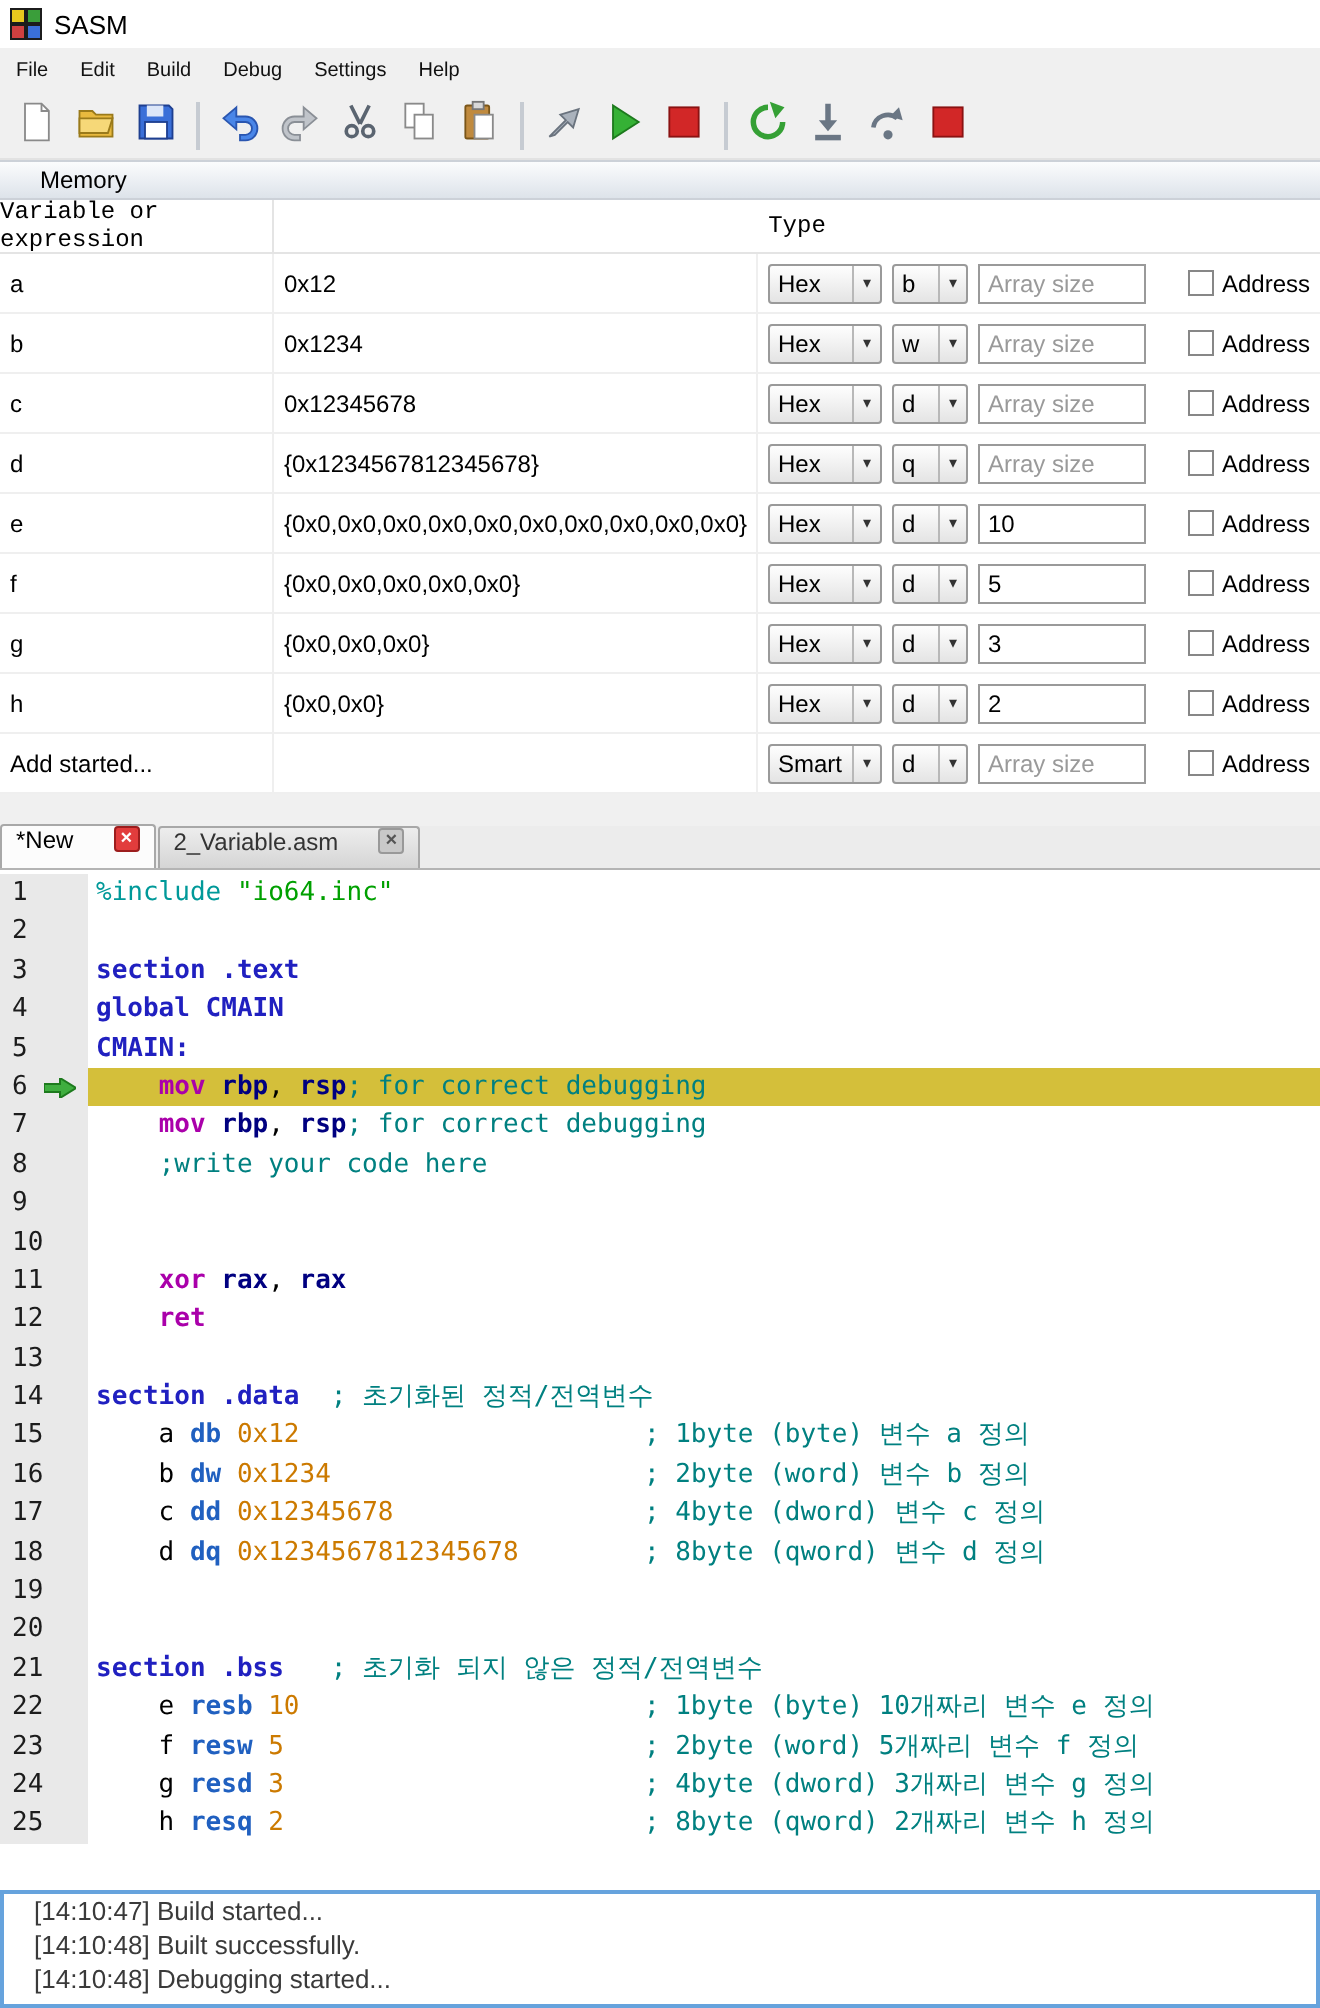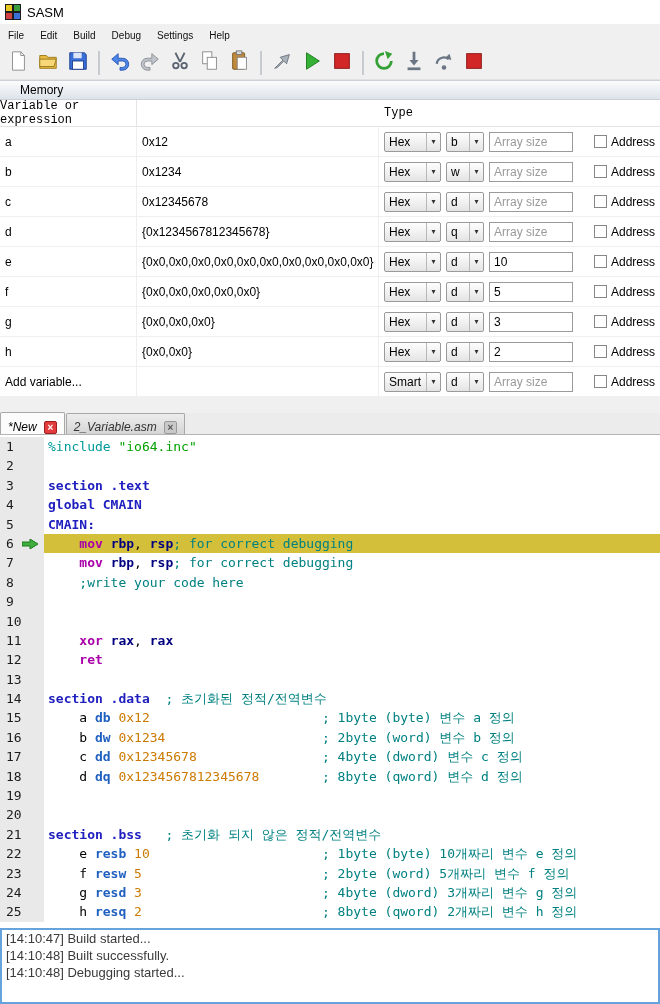--- a/index.html
+++ b/index.html
@@ -33,21 +33,21 @@
   .combo.fmt { width:57px; } .combo.sz { width:38px; }
   .arr-input { width:84px; height:20px; border:1px solid #9a9a9a; font-size:12px; padding:4px 4px; font-family:"Liberation Sans","DejaVu Sans",sans-serif; color:#000; }
   .arr-input::placeholder { color:#9a9a9a; }
   .addr { display:flex; align-items:center; gap:4px; margin-left:auto; }
   .cb { width:13px; height:13px; border:1px solid #878787; background:#fff; flex-shrink:0; }
   .addr-label { font-size:12px; color:#000; white-space:nowrap; }
 
   .splitter { height:16px; background:#f0f0f0; flex-shrink:0; }
 
   .tabbar { height:22px; display:flex; align-items:flex-end; background:#ececec; border-bottom:1px solid #b4b4b4; flex-shrink:0; }
-  .tab { height:21px; display:flex; align-items:flex-end; padding:0 7px; font-size:12px; gap:7px; border:1px solid #a8a8a8; border-bottom:none; margin-right:1px; border-radius:2px 2px 0 0;font-style:italic; }
+  .tab { height:21px; display:flex; align-items:flex-start; padding:0 7px; font-size:12px; gap:20px; border:1px solid #a8a8a8; border-bottom:none; margin-right:1px; border-radius:2px 2px 0 0; }
   .tab.active { background:#fcfcfc; height:22px; color:#000; }
   .tab.inactive { background:linear-gradient(#ededed,#d5d5d5); color:#333; }
   .tab-close { width:13px; height:13px; display:flex; align-items:center; justify-content:center; font-size:10px; line-height:1; font-weight:bold; border-radius:2px; }
   .tab-close.red { background:#e23c3c; color:#fff; border:1px solid #9c1d1d; }
   .tab-close.gray { background:#c9c9c9; color:#555; border:1px solid #999; }
 
   .editor { flex:1; background:#ffffff; overflow:hidden; font-family:"DejaVu Sans Mono","Liberation Mono",monospace; font-size:13px; padding-top:2px; }
   .ed-line { display:flex; height:19.4px; line-height:19.4px; }
   .ed-gutter { width:44px; background:#e9e9e9; display:flex; align-items:center; flex-shrink:0; }
   .ln { width:22px; padding-left:6px; text-align:left; color:#1c1c1c; font-size:13px; }
@@ -56,21 +56,21 @@
   .ed-line.current .ed-code { background:#d4bf3a; }
   .tok-pp  { color:#009999; }
   .tok-str { color:#00a000; }
   .tok-kw  { color:#2020c0; font-weight:bold; }
   .tok-ins { color:#aa00aa; font-weight:bold; }
   .tok-reg { color:#000080; font-weight:bold; }
   .tok-def { color:#2060c0; font-weight:bold; }
   .tok-num { color:#cc7a00; }
   .tok-com { color:#008080; }
 
-  .logpanel { height:76px; background:#fff; border:2px solid #66a3dd; font-size:13px; color:#3a3a3a; padding:0 4px; overflow:hidden; flex-shrink:0; }
+  .logpanel { height:59px; background:#fff; border:2px solid #66a3dd; font-size:13px; color:#3a3a3a; padding:0 15px; overflow:hidden; flex-shrink:0; }
   .log-line { height:17px; line-height:17px; white-space:nowrap; }
 </style>
 </head>
 <body>
 
 <div class="window">
 
   <div class="titlebar">
     <span style="display:flex;">
         <svg width="16" height="16">
@@ -343,21 +343,21 @@
               <span class="ca">▾</span>
             </div>
             <input class="arr-input" value="2" style="">
             <div class="addr">
               <span class="cb"></span>
               <span class="addr-label">Address</span>
             </div>
           </div>
         </div>
         <div class="mem-row">
-          <div class="mc c1">Add variable...</div>
+          <div class="mc c1">Add started...</div>
           <div class="mc c2"></div>
           <div class="mc c3">
             <div class="combo fmt">
               <span class="ct">Smart</span>
               <span class="ca">▾</span>
             </div>
             <div class="combo sz">
               <span class="ct">d</span>
               <span class="ca">▾</span>
             </div>

